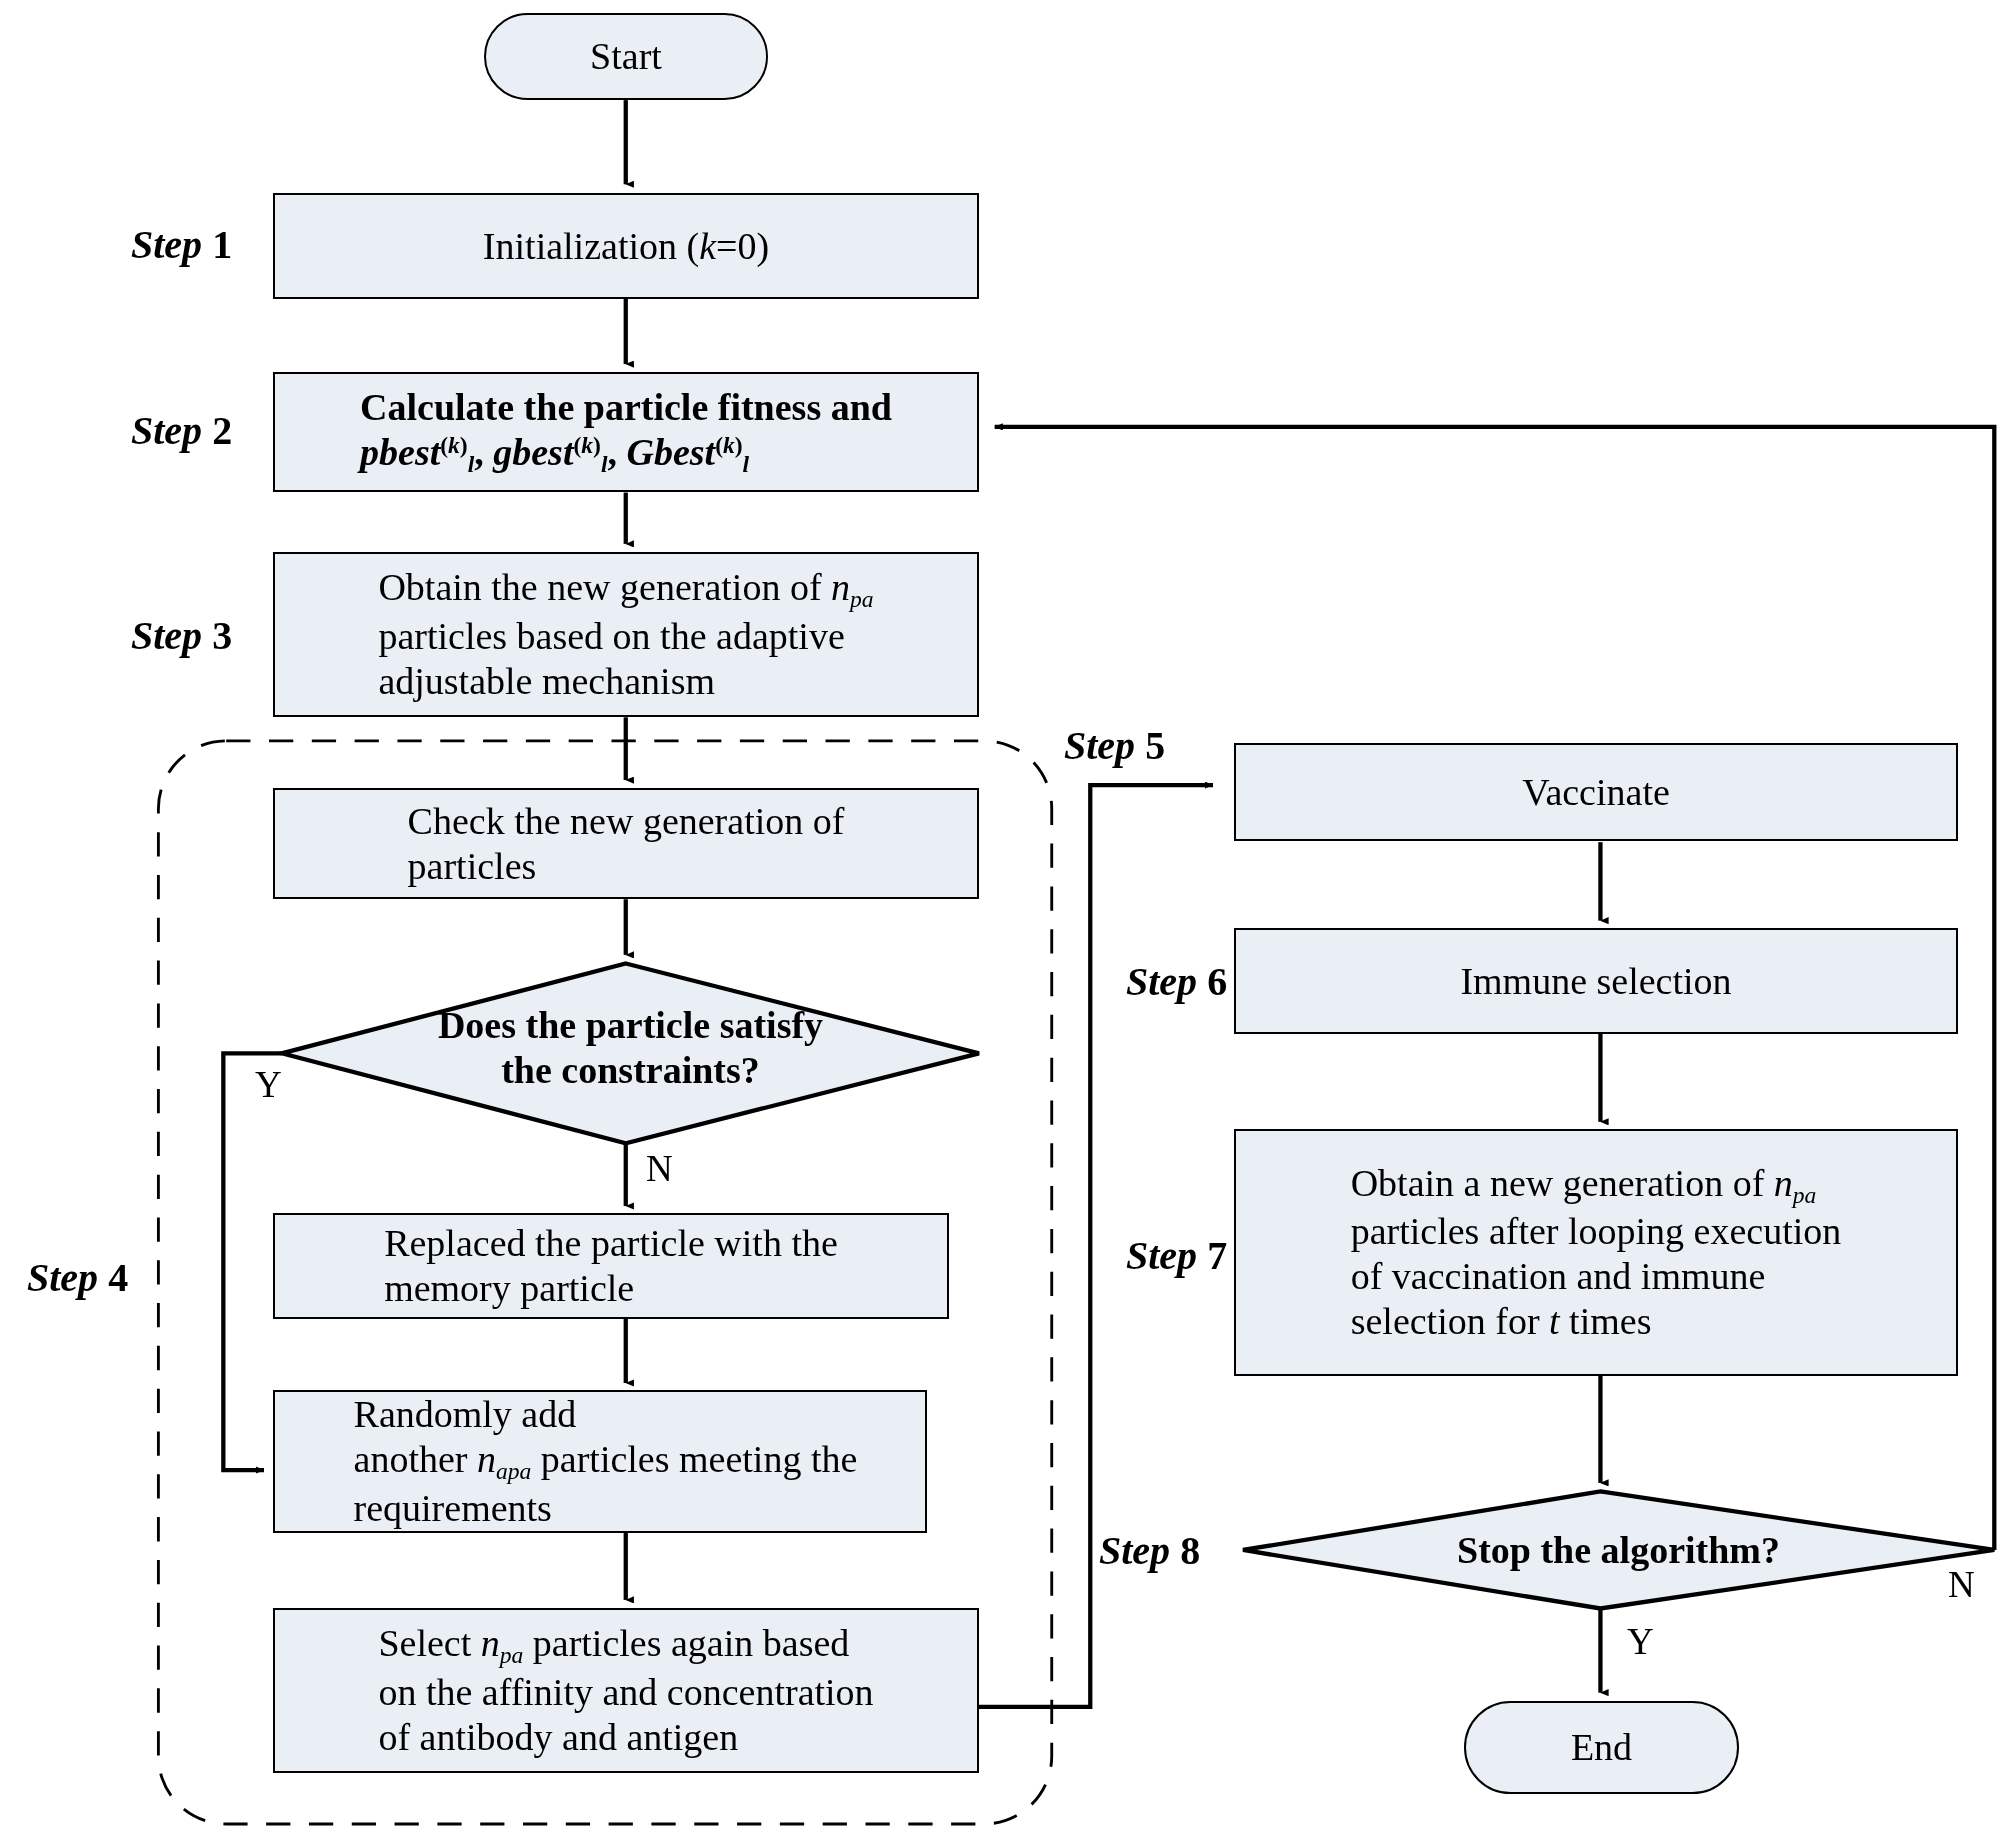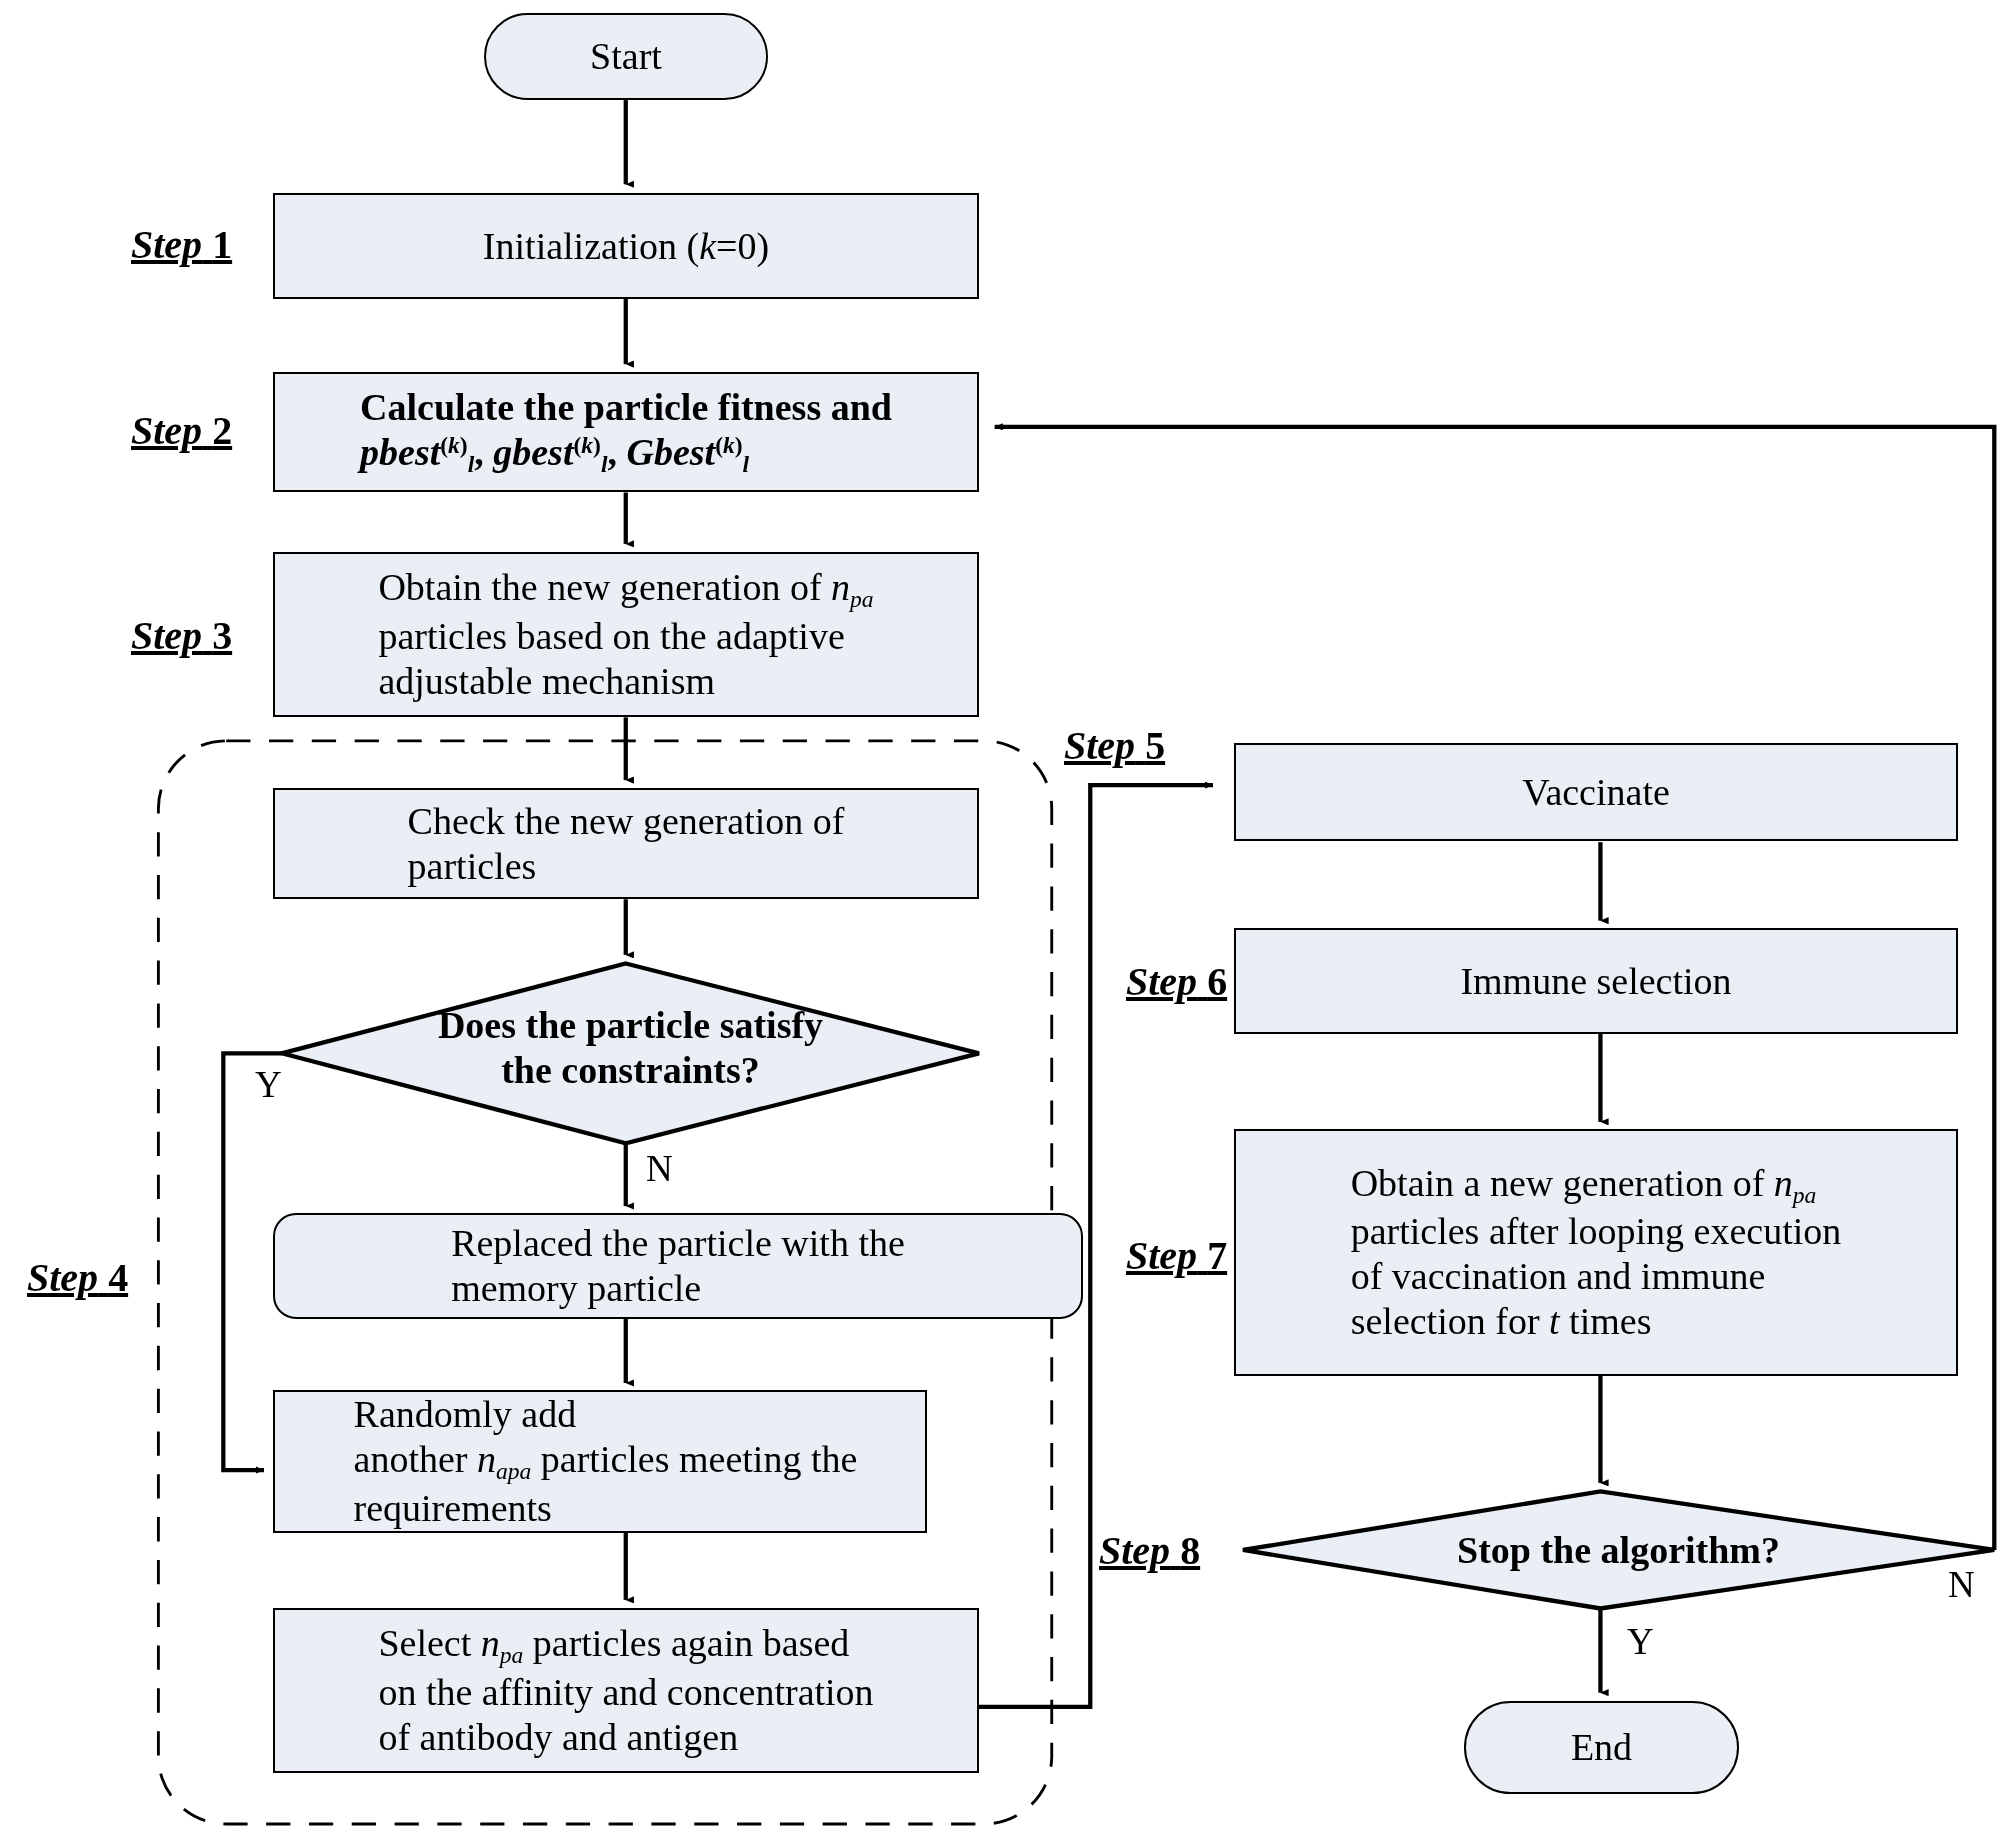--- a/index.html
+++ b/index.html
@@ -41,21 +41,20 @@
     border-radius: 50px;
   }
   .steplabel {
     position: absolute;
     font-style: italic;
     font-weight: bold;
     font-size: 40px;
     color: #000000;
     white-space: nowrap;
     letter-spacing: 0px;
-    text-decoration: underline;
   }
   .steplabel .num {
     font-style: normal;
   }
   .edgelabel {
     position: absolute;
     font-size: 37px;
     color: #000000;
     white-space: nowrap;
   }
@@ -156,21 +155,21 @@
       <span>Check the new generation of</span><br>
       <span>particles</span>
     </span>
   </div>
 
   <div class="diamond-text" style="left:282px; top:1003px; width:697px;">
     <span>Does the particle satisfy</span><br>
     <span>the constraints?</span>
   </div>
 
-  <div class="node" style="left:273px; top:1213px; width:810px; height:106px;border-radius:23px;">
+  <div class="node" style="left:273px; top:1213px; width:676px; height:106px;">
     <span>
       <span>Replaced the particle with the</span><br>
       <span>memory particle</span>
     </span>
   </div>
 
   <div class="node" style="left:273px; top:1390px; width:654px; height:143px;padding-left:18px;">
     <span>
       <span>Randomly add</span><br>
       <span>another <span class="it">n</span><sub>apa</sub> particles meeting the</span><br>

